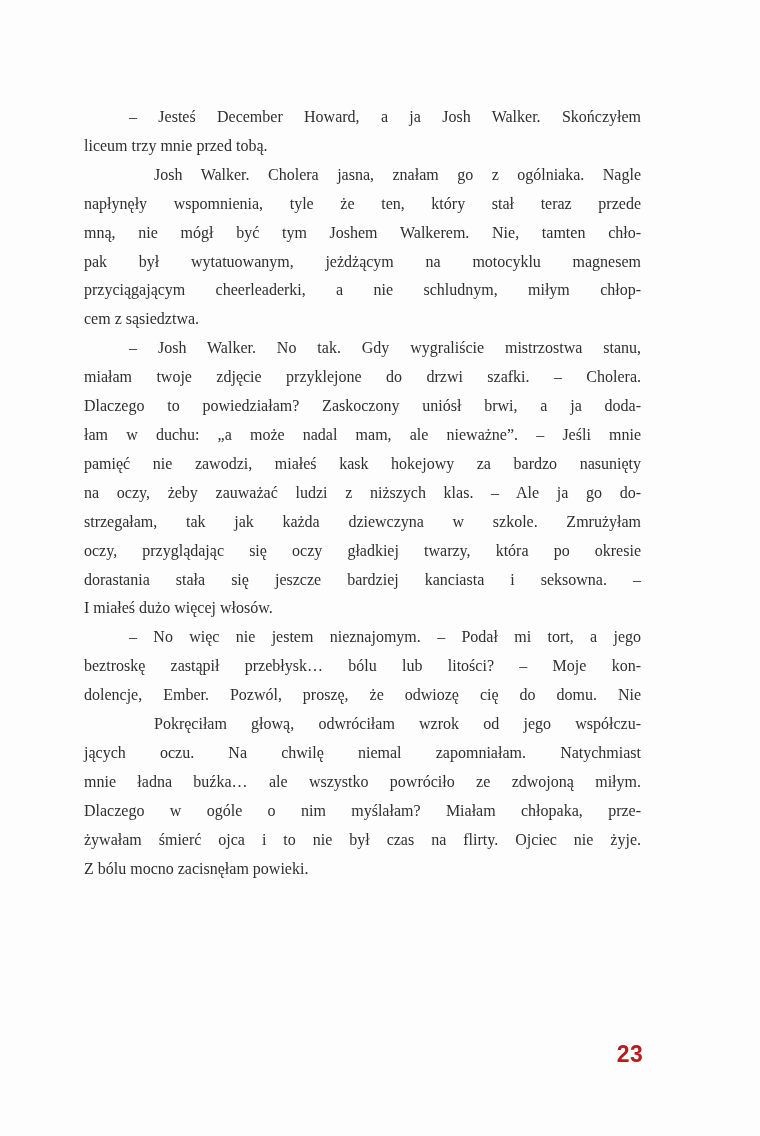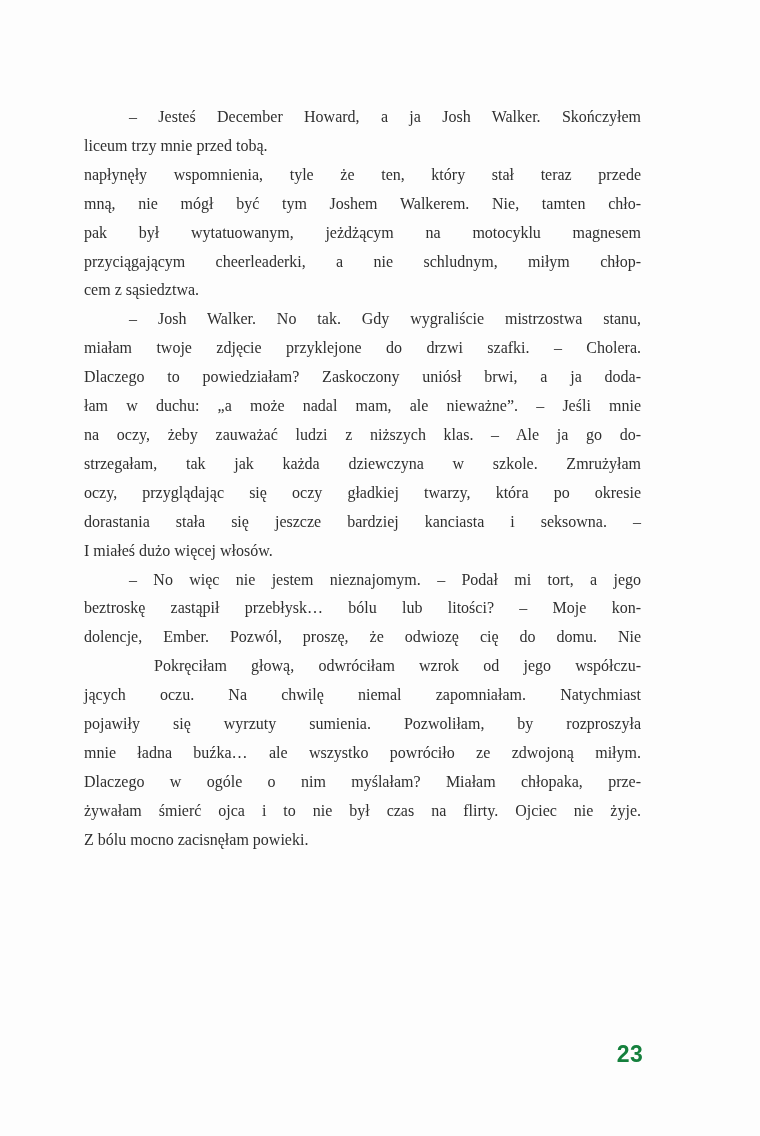--- a/index.html
+++ b/index.html
@@ -38,67 +38,68 @@
   .p-plain  .line.ind { text-indent: 70px; }
   .pagenum {
     position: absolute;
     top: 1041px;
     left: 599px;
     width: 62px;
     text-align: center;
     font-family: "Liberation Sans", sans-serif;
     font-weight: bold;
     font-size: 23px;
-    color: #15803d;
+    color: #b91c1c;
     letter-spacing: 0.5px;
   }
 </style>
 </head>
 <body>
 
 <div class="page">
 
   <div class="textblock">
 
     <div class="paragraph p-dialog">
       <div class="line ind" style="">– Jesteś December Howard, a ja Josh Walker. Skończyłem</div>
       <div class="line fin" style="">liceum trzy mnie przed tobą.</div>
     </div>
 
     <div class="paragraph p-plain">
+      <div class="line ind" style="">Josh Walker. Cholera jasna, znałam go z ogólniaka. Nagle</div>
       <div class="line" style="">napłynęły wspomnienia, tyle że ten, który stał teraz przede</div>
       <div class="line" style="">mną, nie mógł być tym Joshem Walkerem. Nie, tamten chło-</div>
       <div class="line" style="">pak był wytatuowanym, jeżdżącym na motocyklu magnesem</div>
       <div class="line" style="">przyciągającym cheerleaderki, a nie schludnym, miłym chłop-</div>
       <div class="line fin" style="">cem z sąsiedztwa.</div>
     </div>
 
     <div class="paragraph p-dialog">
       <div class="line ind" style="">– Josh Walker. No tak. Gdy wygraliście mistrzostwa stanu,</div>
       <div class="line" style="">miałam twoje zdjęcie przyklejone do drzwi szafki. – Cholera.</div>
       <div class="line" style="">Dlaczego to powiedziałam? Zaskoczony uniósł brwi, a ja doda-</div>
       <div class="line" style="">łam w duchu: „a może nadal mam, ale nieważne”. – Jeśli mnie</div>
+      <div class="line" style="">pamięć nie zawodzi, miałeś kask hokejowy za bardzo nasunięty</div>
       <div class="line" style="">na oczy, żeby zauważać ludzi z niższych klas. – Ale ja go do-</div>
       <div class="line" style="">strzegałam, tak jak każda dziewczyna w szkole. Zmrużyłam</div>
       <div class="line" style="">oczy, przyglądając się oczy gładkiej twarzy, która po okresie</div>
       <div class="line" style="">dorastania stała się jeszcze bardziej kanciasta i seksowna. –</div>
       <div class="line fin" style="">I miałeś dużo więcej włosów.</div>
     </div>
 
 
     <div class="paragraph p-dialog">
       <div class="line ind" style="">– No więc nie jestem nieznajomym. – Podał mi tort, a jego</div>
       <div class="line" style="">beztroskę zastąpił przebłysk… bólu lub litości? – Moje kon-</div>
       <div class="line" style="">dolencje, Ember. Pozwól, proszę, że odwiozę cię do domu. Nie</div>
     </div>
 
     <div class="paragraph p-plain">
       <div class="line ind" style="">Pokręciłam głową, odwróciłam wzrok od jego współczu-</div>
       <div class="line" style="">jących oczu. Na chwilę niemal zapomniałam. Natychmiast</div>
-      <div class="line" style="">pojawiły się wyrzuty sumienia. Pozwoliłam, by rozproszyła</div>
       <div class="line" style="">mnie ładna buźka… ale wszystko powróciło ze zdwojoną miłym.</div>
       <div class="line" style="">Dlaczego w ogóle o nim myślałam? Miałam chłopaka, prze-</div>
       <div class="line" style="">żywałam śmierć ojca i to nie był czas na flirty. Ojciec nie żyje.</div>
       <div class="line fin" style="">Z bólu mocno zacisnęłam powieki.</div>
     </div>
 
   </div>
 
   <div class="pagenum">23</div>
 

